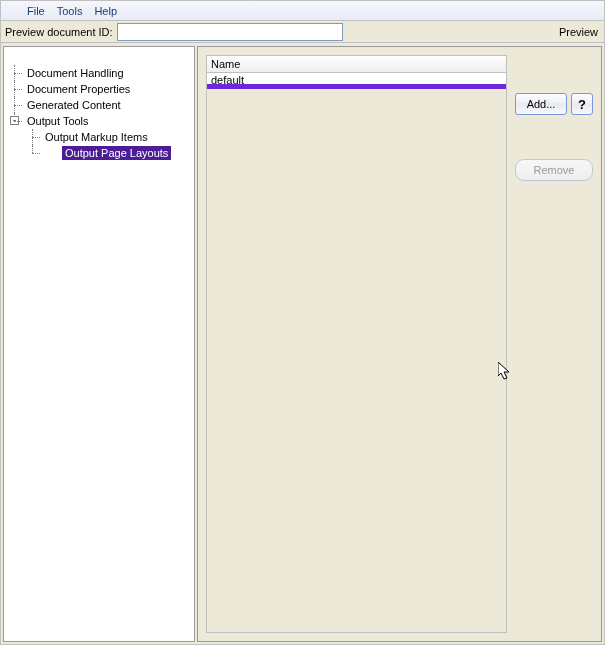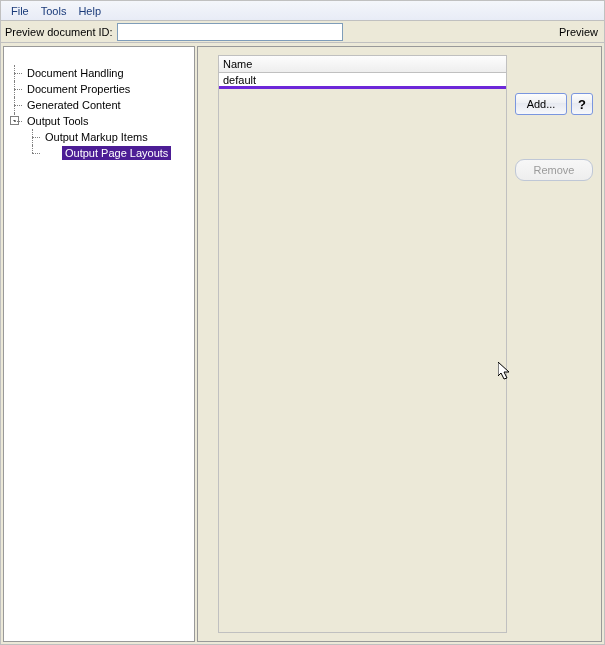--- a/index.html
+++ b/index.html
@@ -16,21 +16,21 @@
     background: #ece9d8;
     border: 1px solid #c0c0c0;
     position: relative;
   }
   .menubar {
     height: 20px;
     background: linear-gradient(#f4f6fb, #e8ecf6);
     border-bottom: 1px solid #c0c0c0;
     display: flex;
     align-items: center;
-    padding: 0 4px;
+    padding: 0 20px;
   }
   .menubar .menu-item {
     padding: 2px 6px;
     color: #1a3b7a;
     cursor: default;
   }
   .toolbar {
     height: 22px;
     background: #ece9d8;
     border-bottom: 1px solid #c0c0c0;
@@ -125,40 +125,39 @@
   
   .content-inner {
     display: flex;
     gap: 8px;
     height: 100%;
   }
   .list-area {
     flex: 1;
     display: flex;
     flex-direction: column;
-    margin-left: 12px;
   }
   .list-header {
     height: 18px;
     border: 1px solid #c0c0c0;
     background: linear-gradient(#fdfdfd, #eeeeee);
     display: flex;
     align-items: center;
     padding: 0 4px;
   }
   .list-body {
     flex: 1;
     border: 1px solid #c0c0c0;
     border-top: none;
     background: #ece9d8;
   }
   .list-row {
     height: 16px;
     background: #fff;
-    border-bottom: 3px solid #6d28d9;
+    border-bottom: 5px solid #6d28d9;
     padding: 1px 4px;
   }
   .btn-col {
     width: 78px;
     display: flex;
     flex-direction: column;
     gap: 6px;
   }
   .btn-row-top { display: flex; gap: 4px; }
   .btn {

